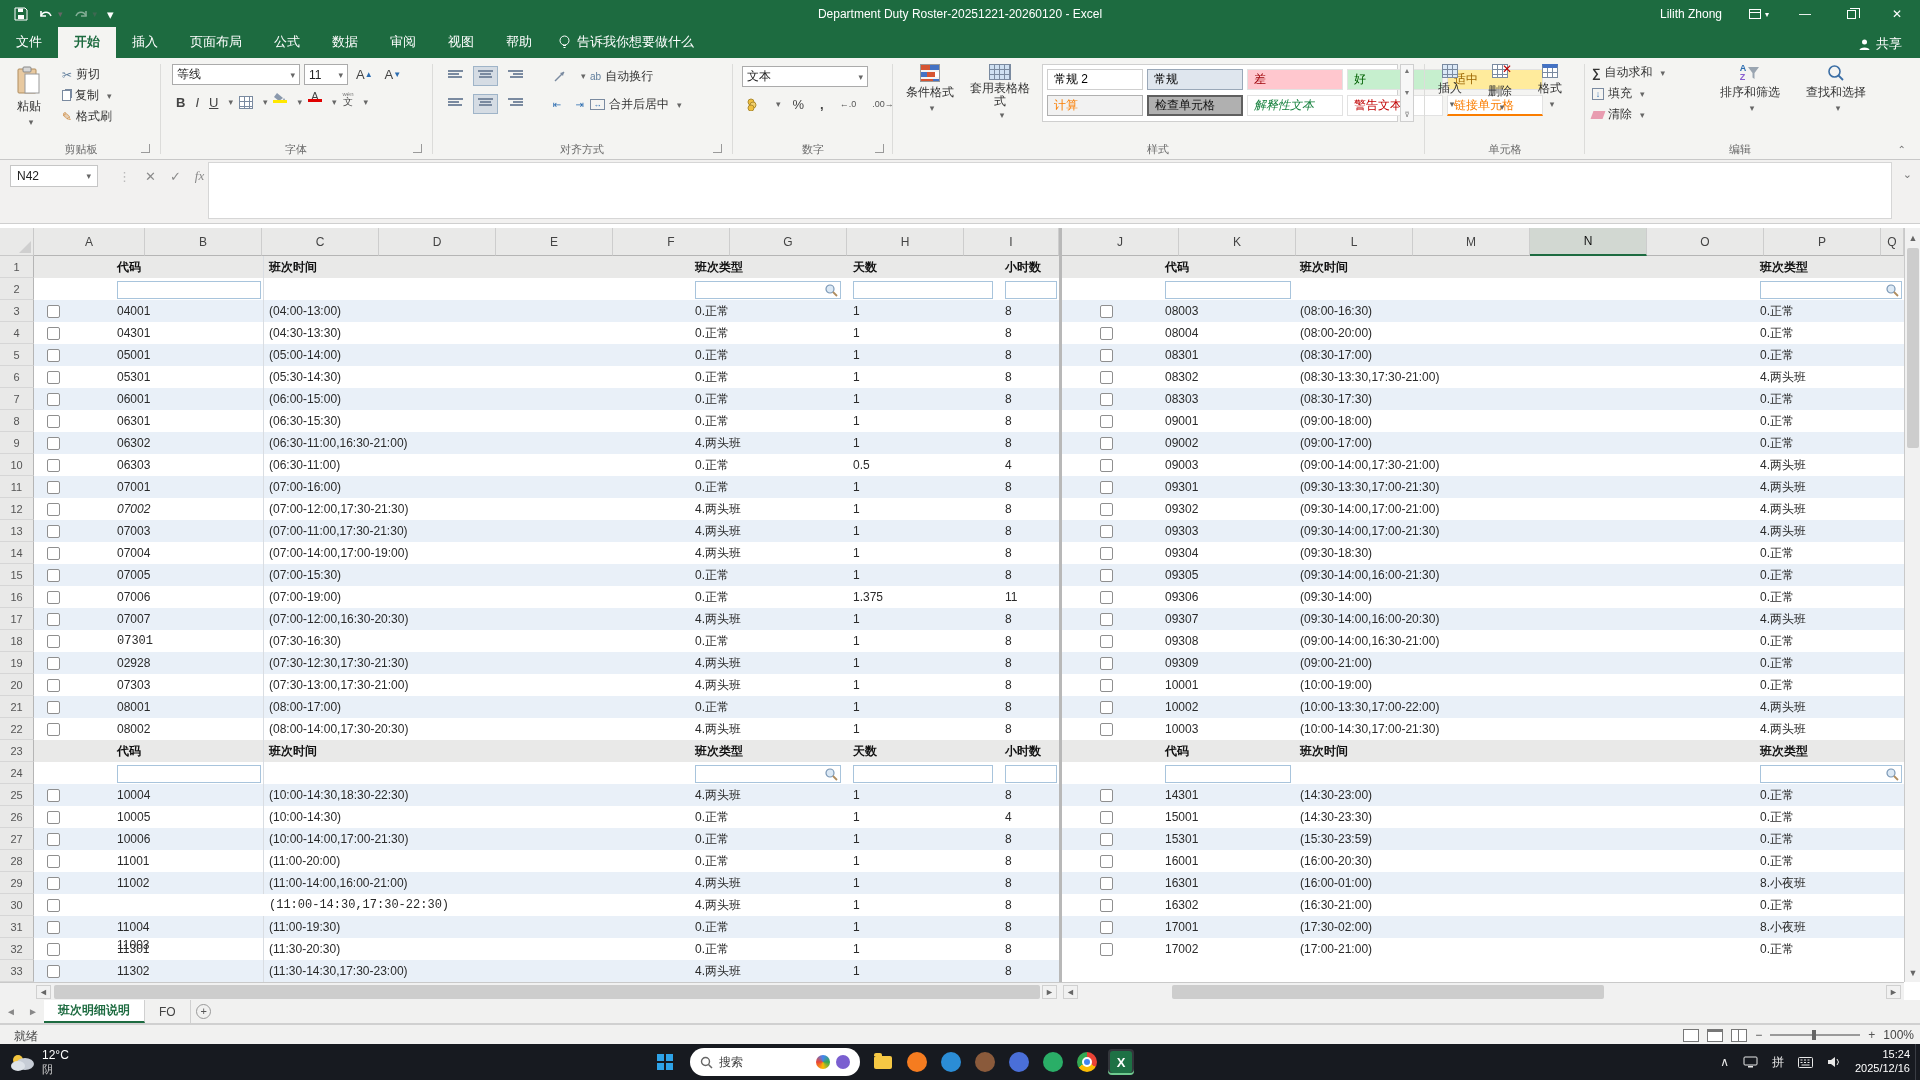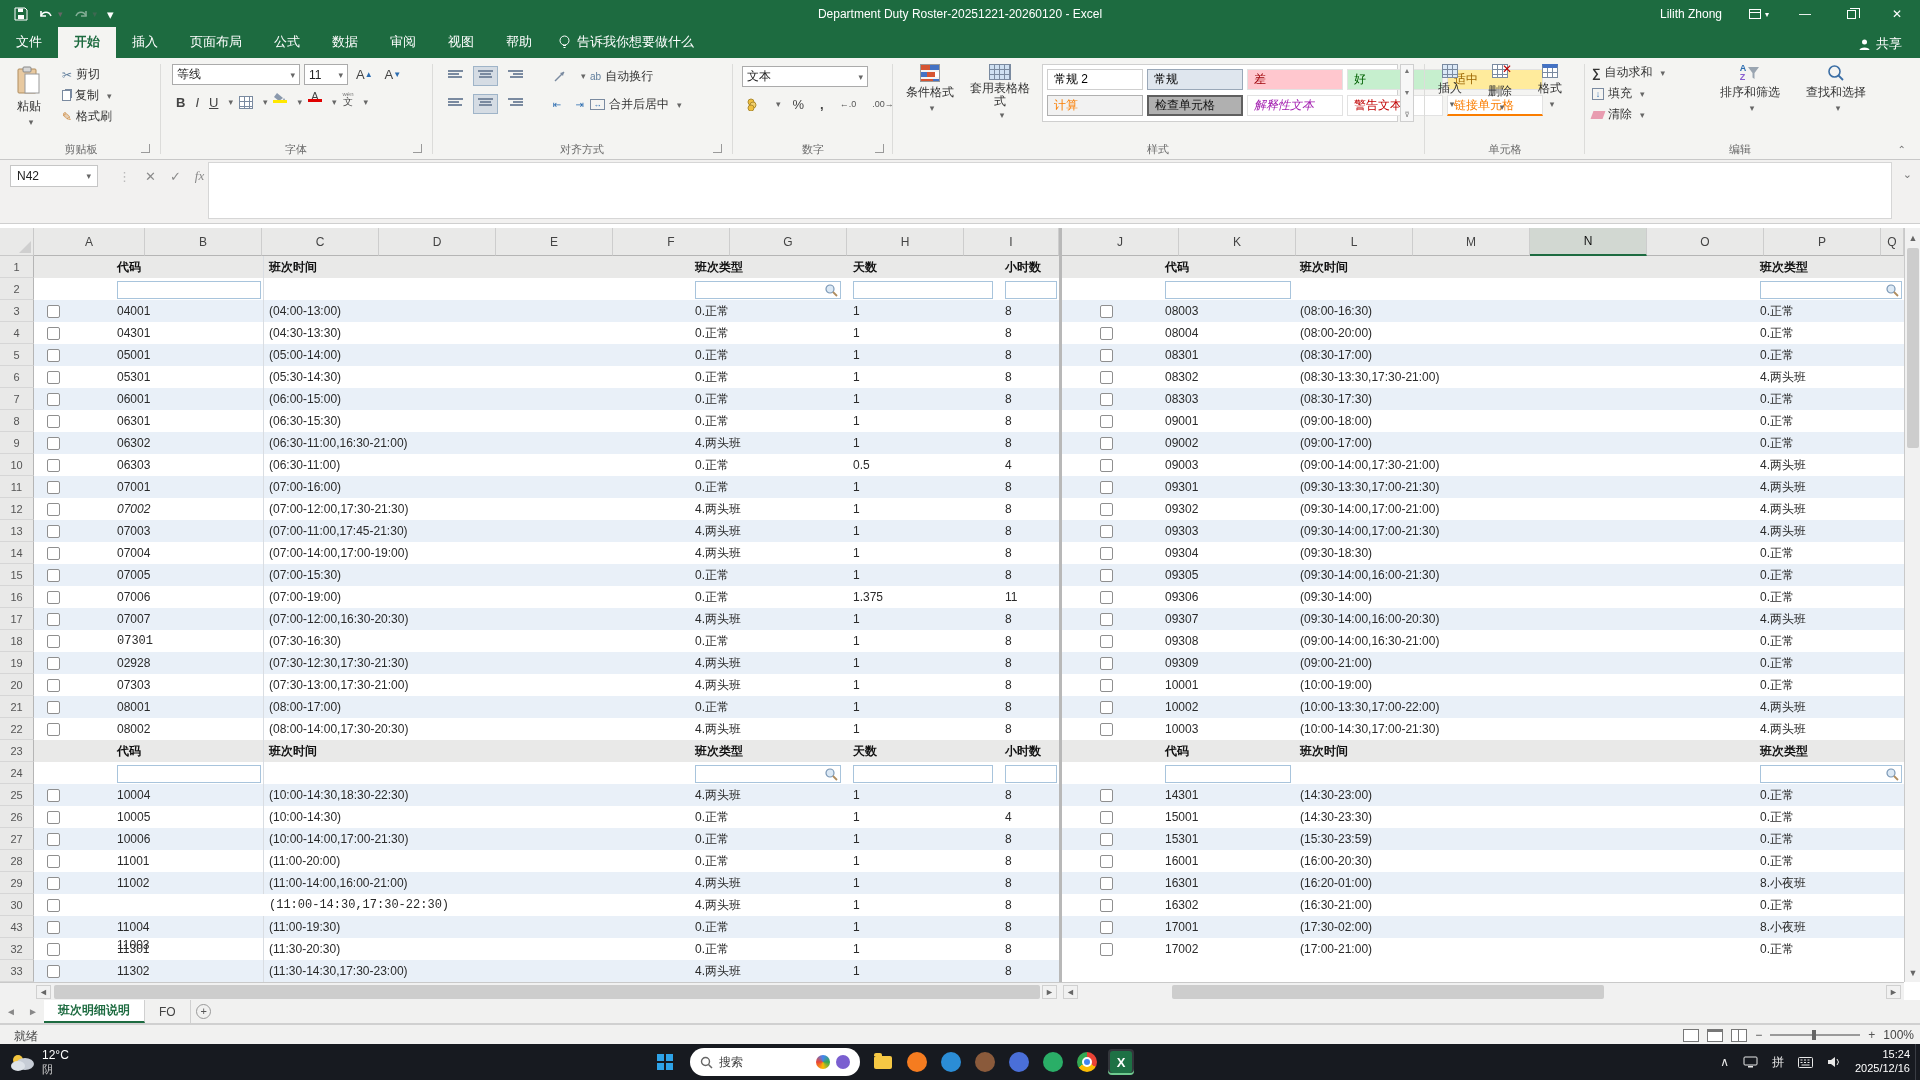--- a/index.html
+++ b/index.html
@@ -47,21 +47,21 @@
   .alico.r i { margin-left:auto;} .alico.r i:nth-child(2){width:70%;} .alico.r i:nth-child(3){width:90%;}
   .pressed { background:#d5dce4; border:1px solid #9fb4c8; }
   .chip { width:96px; height:21px; font-size:12px; display:flex; align-items:center; padding:0 6px; background:#fff; border:1px solid #e2e2e2; white-space:nowrap; overflow:hidden; }
   .chip.normal2{ border:1px solid #cfcfcf; }
   .chip.normal{ background:#dfe6ee; border:1px solid #9aa8b8; }
   .chip.bad{ background:#ffc7ce; color:#9c0006; }
   .chip.good{ background:#c6efce; color:#006100; }
   .chip.neutral{ background:#ffeb9c; color:#9c6500; }
   .chip.calc{ background:#f2f2f2; color:#fa7d00; border:1px solid #b0b0b0; }
   .chip.check{ background:#b0b0b0; color:#111; border:2px solid #5f5f5f; }
-  .chip.explain{ color:#a21caf; font-style:italic; }
+  .chip.explain{ color:#15803d; font-style:italic; }
   .chip.warn{ color:#c00000; }
   .chip.link{ color:#fa7d00; border-bottom:2px solid #fa7d00; }
   .gridico { width:16px; height:14px; border:1px solid #7a8aa0; background:
      linear-gradient(#7a8aa0 1px, transparent 1px) 0 4px/100% 5px,
      linear-gradient(90deg,#7a8aa0 1px, transparent 1px) 4px 0/5px 100%, #fff; }
 
   
   #formulabar { position:absolute; left:0; top:160px; width:1920px; height:64px; background:#f2f1f0; border-bottom:1px solid #cfcfcf; }
   #namebox { position:absolute; left:10px; top:5px; width:88px; height:22px; background:#fff; border:1px solid #c6c6c6; font-size:12px; color:#222; display:flex; align-items:center; padding:0 6px; justify-content:space-between; }
   #fx-icons { position:absolute; left:118px; top:5px; display:flex; gap:14px; align-items:center; height:22px; color:#8a8a8a; font-size:13px; }
@@ -554,21 +554,21 @@
       <div class="rownum">21</div>
       <div class="rownum">22</div>
       <div class="rownum">23</div>
       <div class="rownum">24</div>
       <div class="rownum">25</div>
       <div class="rownum">26</div>
       <div class="rownum">27</div>
       <div class="rownum">28</div>
       <div class="rownum">29</div>
       <div class="rownum">30</div>
-      <div class="rownum">43</div>
+      <div class="rownum">31</div>
       <div class="rownum">32</div>
       <div class="rownum">33</div>
     </div>
   <div class="pane" id="pane-left">
       <div class="grow headrow">
         <div class="gcell" style="width: 78px;"></div>
         <div class="gcell hdr codeline" style="width: 152px;">
           <span>代码</span>
         </div>
         <div class="gcell hdr" style="width: 426px;">
@@ -806,21 +806,21 @@
         </div>
       </div>
       <div class="grow stripe">
         <div class="gcell" style="width: 78px;">
           <span class="cb"></span>
         </div>
         <div class="gcell codeline" style="width: 152px;">
           <span>07003</span>
         </div>
         <div class="gcell" style="width: 426px;">
-          <span>(07:00-11:00,17:45-21:30)</span>
+          <span>(07:00-11:00,17:30-21:30)</span>
         </div>
         <div class="gcell" style="width: 158px;">
           <span>4.两头班</span>
         </div>
         <div class="gcell" style="width: 152px;">
           <span>1</span>
         </div>
         <div class="gcell" style="width: 59px;">
           <span>8</span>
         </div>
@@ -1617,21 +1617,21 @@
         </div>
       </div>
       <div class="grow stripe">
         <div class="gcell" style="width: 98px;">
           <span class="cb cbr"></span>
         </div>
         <div class="gcell" style="width: 135px;">
           <span>16301</span>
         </div>
         <div class="gcell" style="width: 460px;">
-          <span>(16:20-01:00)</span>
+          <span>(16:00-01:00)</span>
         </div>
         <div class="gcell" style="width: 149px;">
           <span>8.小夜班</span>
         </div>
       </div>
       <div class="grow">
         <div class="gcell" style="width: 98px;">
           <span class="cb cbr"></span>
         </div>
         <div class="gcell" style="width: 135px;">

